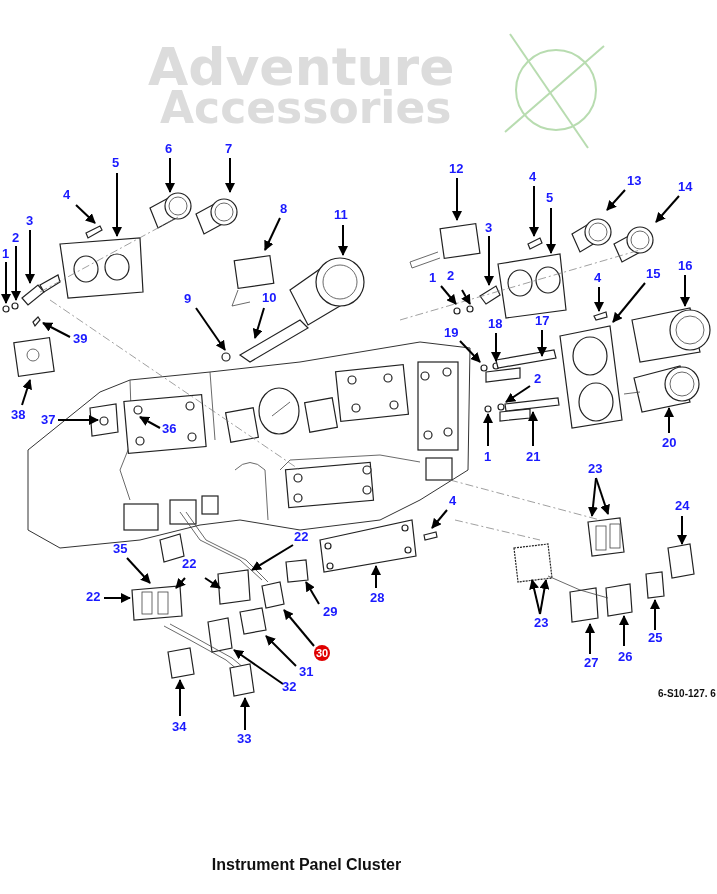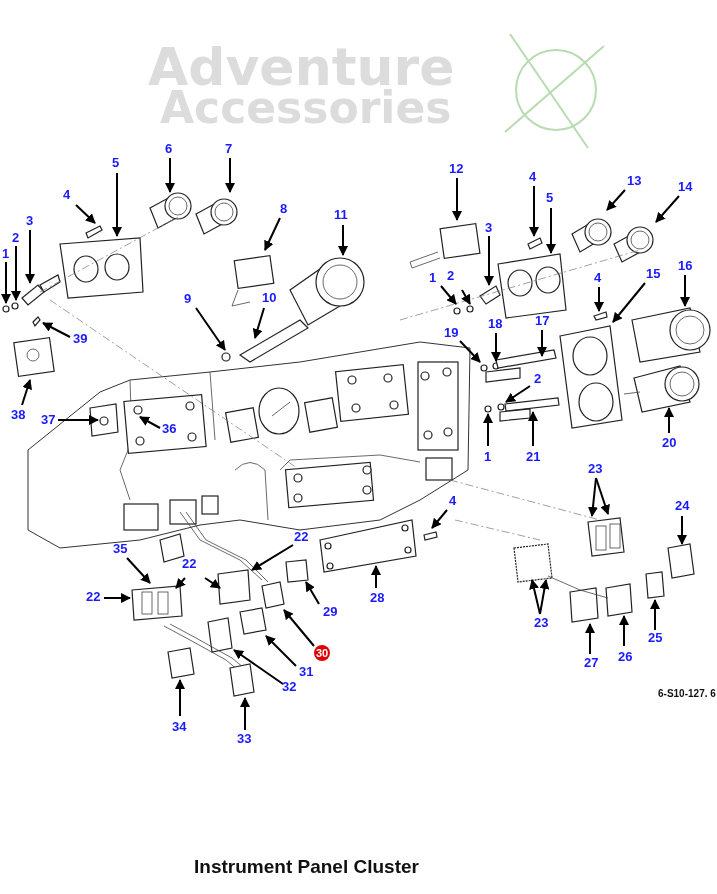--- a/index.html
+++ b/index.html
@@ -3,21 +3,21 @@
 <meta charset="utf-8">
 <style>
   html, body { margin:0; padding:0; background:#ffffff; }
   body { width:717px; height:894px; position:relative; overflow:hidden; font-family:"Liberation Sans", sans-serif; }
   #stage { position:absolute; left:0; top:0; width:717px; height:894px; }
   .wm-text { font-family:"DejaVu Sans", sans-serif; font-weight:bold; fill:#dcdcdc; }
   .callout { font-family:"Liberation Sans", sans-serif; font-size:13px; font-weight:bold; fill:#1a1aff; }
   .callout-red-bg { fill:#e00000; }
   .callout-red-text { font-family:"Liberation Sans", sans-serif; font-size:11px; font-weight:bold; fill:#ffffff; }
   .ref { font-family:"Liberation Sans", sans-serif; font-size:10px; font-weight:bold; fill:#111; }
-  .caption { position:absolute; left:0; width:613px; top:856px; text-align:center; font-family:"Liberation Sans", sans-serif; font-weight:bold; font-size:19px; color:#111; }
+  .caption { position:absolute; left:0; width:613px; top:856px; text-align:center; font-family:"Liberation Sans", sans-serif; font-weight:bold; font-size:16px; color:#111; }
   .part { fill:#fff; stroke:#222; stroke-width:1.2; }
   .thin { fill:none; stroke:#444; stroke-width:0.8; }
   .leader { fill:none; stroke:#777; stroke-width:0.7; stroke-dasharray:8 3 2 3; }
   .arrow { stroke:#000; stroke-width:2; fill:none; }
   .dash-body { fill:#fff; stroke:#333; stroke-width:1; }
 </style>
 </head>
 <body>
 
 <svg id="stage" viewBox="0 0 717 894" xmlns="http://www.w3.org/2000/svg">

